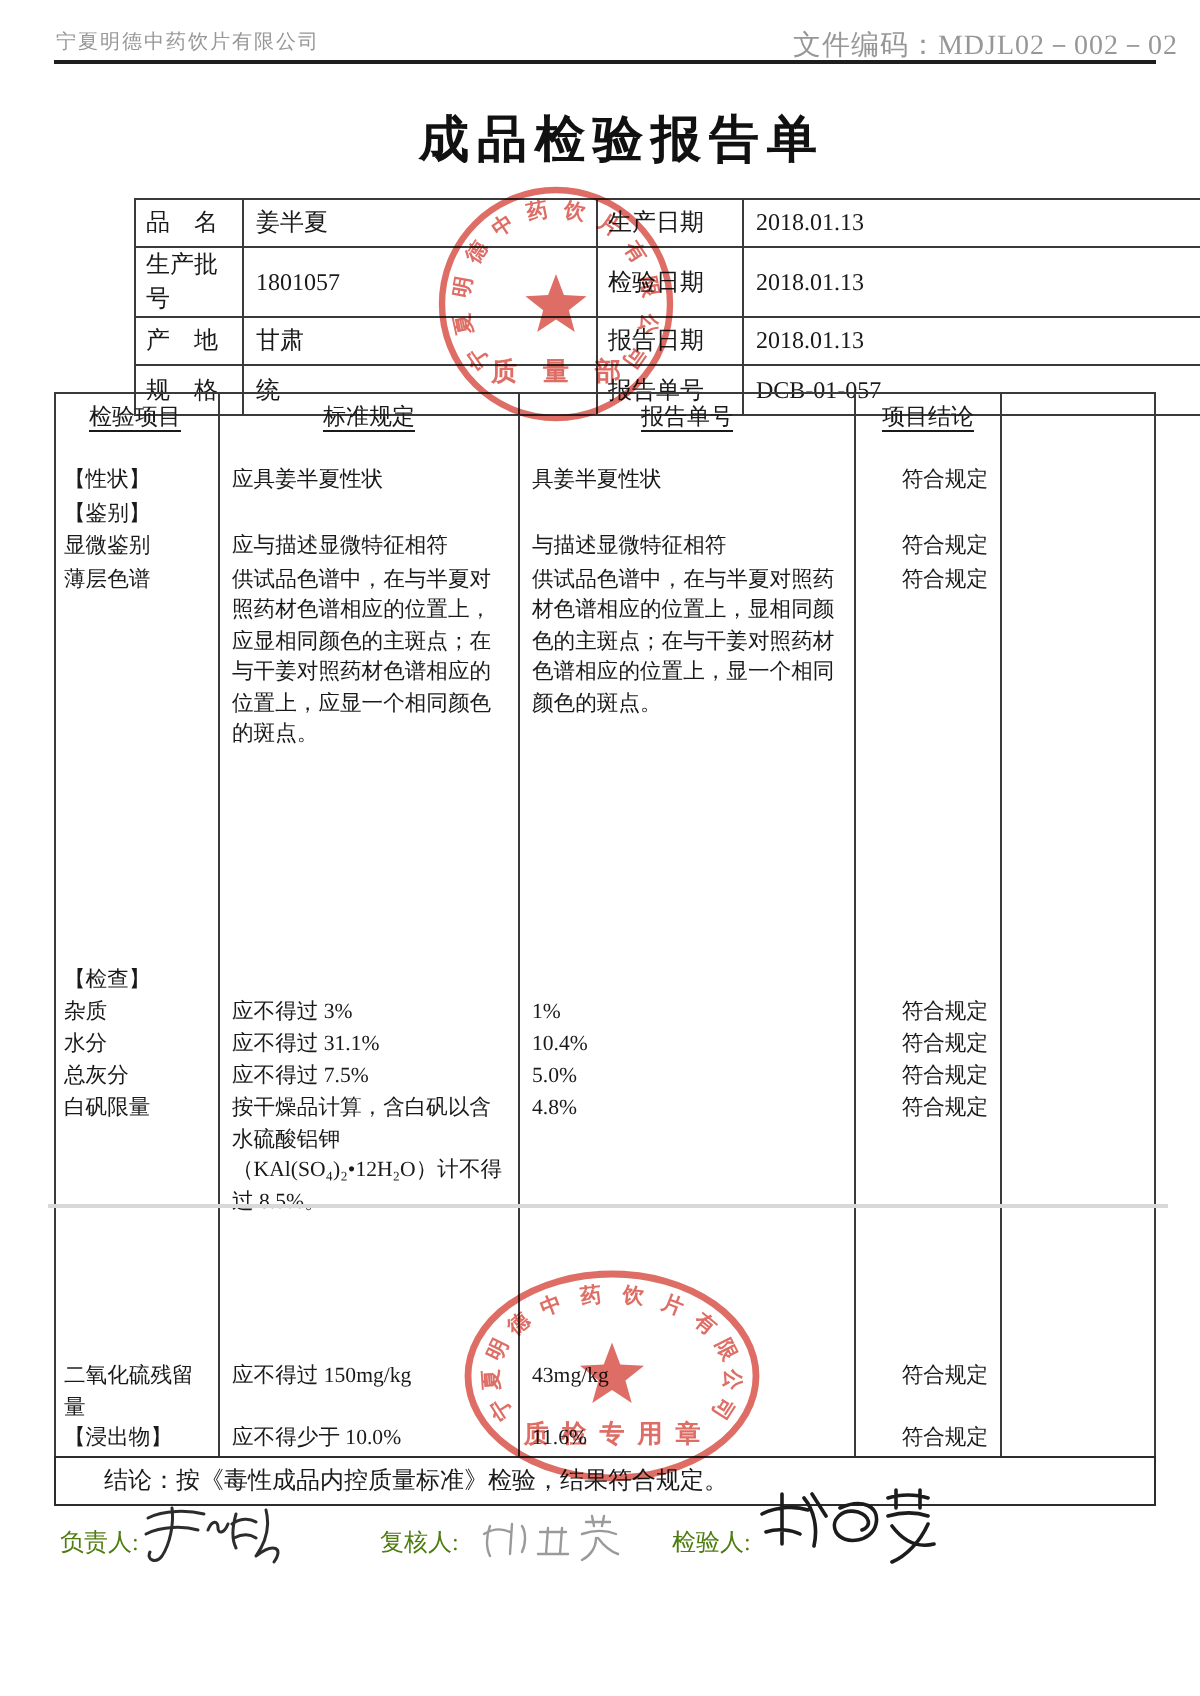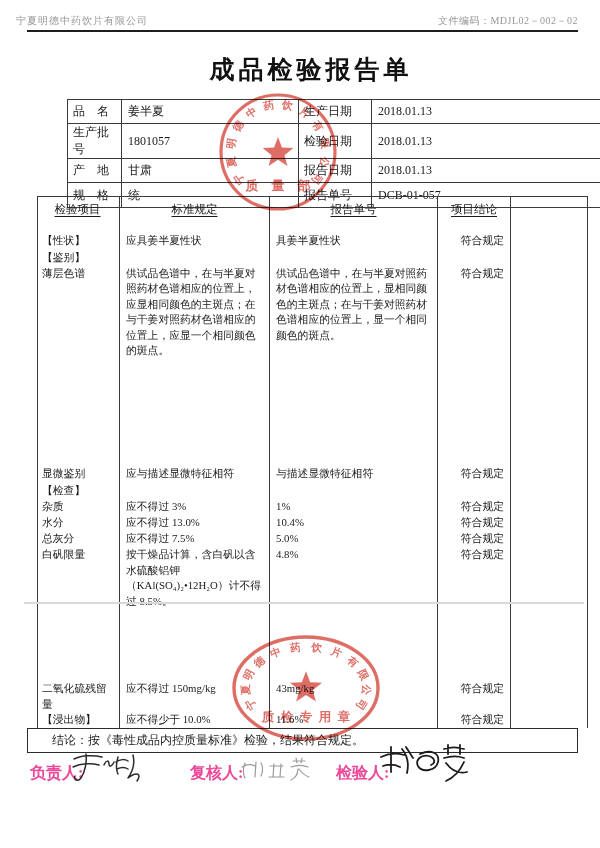--- a/index.html
+++ b/index.html
@@ -1,45 +1,45 @@
 <!DOCTYPE html>
 <html><head>
 <meta charset="utf-8">
 <style>
   html,body{margin:0;padding:0;background:#e8e8e8;}
   .page{position:relative;width:600px;height:848px;background:#ffffff;overflow:hidden;
         font-family:"Liberation Serif","DejaVu Serif",serif;color:#1a1a1a;}
   
-  .doc-header-left{position:absolute;left:16px;top:14px;font-size:10px;color:#979797;letter-spacing:1px;}
-  .doc-header-right{position:absolute;right:22px;top:14px;font-size:10px;color:#979797;letter-spacing:.5px;text-align:right;}
+  .doc-header-left{position:absolute;left:28px;top:14px;font-size:10px;color:#979797;letter-spacing:1px;}
+  .doc-header-right{position:absolute;right:11px;top:14px;font-size:14px;color:#979797;letter-spacing:.5px;text-align:right;}
   .header-rule{position:absolute;left:27px;top:30px;width:551px;height:2px;background:#1e1e1e;}
   
   .title{position:absolute;left:11px;top:53px;width:100%;text-align:center;
          font-size:25px;font-weight:bold;letter-spacing:4px;color:#111;}
   
   table{border-collapse:collapse;table-layout:fixed;}
   .info-table{position:absolute;left:27px;top:99px;width:551px;height:97px;
               border:1.5px solid #3a3a3a;font-size:12px;margin-left:40px;}
   .info-table td{border:1px solid #3a3a3a;padding:0 6px;vertical-align:middle;}
   .info-table td.lbl{padding:0 5px;}
   
   .insp-table{position:absolute;left:27px;top:196px;width:551px;height:532px;
-              border:1.5px solid #3a3a3a;border-bottom:none;font-size:10.8px;margin-left:10px;}
+              border:1.5px solid #3a3a3a;border-bottom:none;font-size:10.8px;}
   .insp-table td{border-left:1px solid #3a3a3a;border-right:1px solid #3a3a3a;
                  vertical-align:top;padding:0 6px;line-height:15.5px;}
   .insp-table td.c1{padding-left:4px;}
   .insp-table .hdr td{text-align:center;vertical-align:top;padding-top:5px;font-size:11.5px;}
   .insp-table .hdr span{text-decoration:underline;text-underline-offset:3px;}
   .insp-table td.concl{text-align:right;padding-left:10px;}
   
   .conclusion-box{position:absolute;left:27px;top:728px;width:551px;height:25px;
                   border:1.5px solid #2c2c2c;box-sizing:border-box;
                   font-size:12px;line-height:22px;padding-left:24px;background:transparent;}
   
-  .sig-label{position:absolute;font-size:16px;color:#ec4899;font-weight:bold;}
+  .sig-label{position:absolute;font-size:12px;color:#4d7c0f;}
   .sig{position:absolute;}
   .sig path{fill:none;stroke-linecap:round;stroke-linejoin:round;}
   .sig-1 path{stroke:#2c2c2c;stroke-width:1.5;}
   .sig-2 path{stroke:#9a9a9a;stroke-width:1.2;}
   .sig-3 path{stroke:#1c1c1c;stroke-width:1.8;}
   
   .stamp{position:absolute;mix-blend-mode:multiply;opacity:.85;}
   .stamp text{fill:#d9544a;font-family:"Liberation Serif","DejaVu Serif",serif;font-weight:bold;}
   .stamp .ring{fill:none;stroke:#d9544a;}
   .stamp .star{fill:#d9544a;}
@@ -115,51 +115,51 @@
       <td class="concl">符合规定</td>
       <td></td>
     </tr>
     <tr style="height:16px">
       <td class="c1">【鉴别】</td>
       <td></td>
       <td></td>
       <td class="concl"></td>
       <td></td>
     </tr>
+    <tr style="height:17px">
+      <td class="c1">显微鉴别</td>
+      <td>应与描述显微特征相符</td>
+      <td>与描述显微特征相符</td>
+      <td class="concl">符合规定</td>
+      <td></td>
+    </tr>
     <tr>
       <td class="c1">薄层色谱</td>
       <td>供试品色谱中，在与半夏对照药材色谱相应的位置上，应显相同颜色的主斑点；在与干姜对照药材色谱相应的位置上，应显一个相同颜色的斑点。</td>
       <td>供试品色谱中，在与半夏对照药材色谱相应的位置上，显相同颜色的主斑点；在与干姜对照药材色谱相应的位置上，显一个相同颜色的斑点。</td>
       <td class="concl">符合规定</td>
       <td></td>
     </tr>
-    <tr style="height:17px">
-      <td class="c1">显微鉴别</td>
-      <td>应与描述显微特征相符</td>
-      <td>与描述显微特征相符</td>
-      <td class="concl">符合规定</td>
-      <td></td>
-    </tr>
     <tr style="height:16px">
       <td class="c1">【检查】</td>
       <td></td>
       <td></td>
       <td class="concl"></td>
       <td></td>
     </tr>
     <tr style="height:16px">
       <td class="c1">杂质</td>
       <td>应不得过 3%</td>
       <td>1%</td>
       <td class="concl">符合规定</td>
       <td></td>
     </tr>
     <tr style="height:16px">
       <td class="c1">水分</td>
-      <td>应不得过 13.0%</td>
+      <td>应不得过 31.1%</td>
       <td>10.4%</td>
       <td class="concl">符合规定</td>
       <td></td>
     </tr>
     <tr style="height:16px">
       <td class="c1">总灰分</td>
       <td>应不得过 7.5%</td>
       <td>5.0%</td>
       <td class="concl">符合规定</td>
       <td></td>

